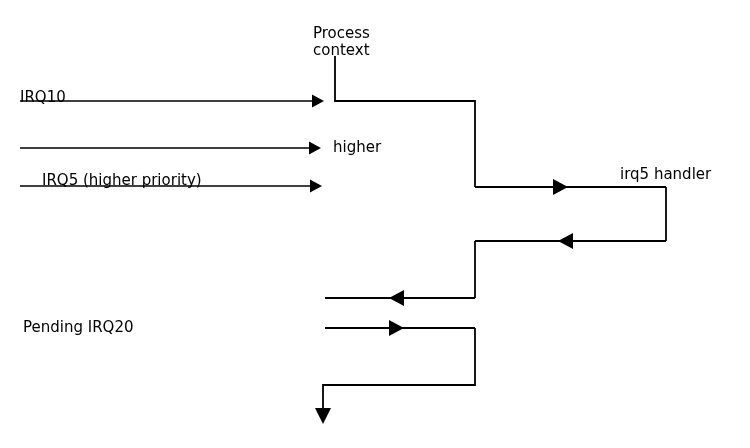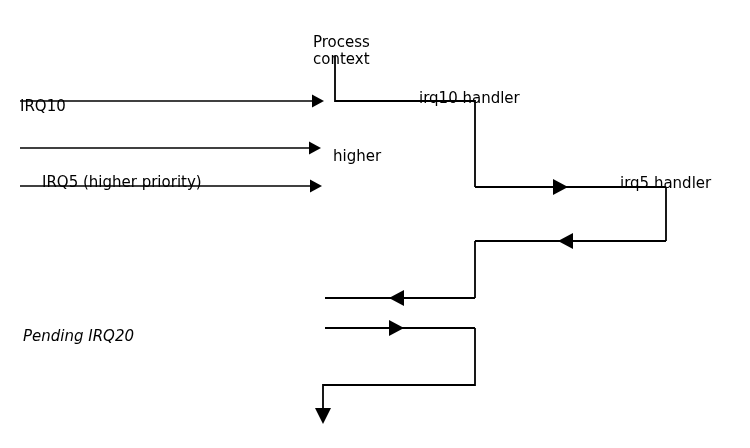--- a/index.html
+++ b/index.html
@@ -26,26 +26,25 @@
   }
   .diag-label {
     position: absolute;
     color: #000000;
     font-family: "DejaVu Sans", "Liberation Sans", sans-serif;
     font-size: 15px;
     line-height: 17px;
     white-space: pre;
     font-weight: 500;
     letter-spacing: 0px;
-    margin-top: 9px;
   }
   .lbl-irq10        { left: 20px;  top: 89px; }
   .lbl-irq20in      { left: 42px;  top: 124px; }
-  .lbl-irq5in       { left: 42px;  top: 165px; }
-  .lbl-pending-irq20{ left: 23px;  top: 319px; font-style: italic; }
+  .lbl-irq5in       { left: 42px;  top: 172px; }
+  .lbl-pending-irq20{ left: 23px;  top: 319px; }
   .lbl-process      { left: 313px; top: 25px; }
   .lbl-pending      { left: 333px; top: 139px; }
   .lbl-irq10h       { left: 419px; top: 81px; }
   .lbl-irq5h        { left: 620px; top: 166px; }
   .lbl-irq20h       { left: 443px; top: 304px; }
 </style>
 </head>
 <body>
 
 <div id="diagram-root">
@@ -111,18 +110,17 @@
 
   <div class="diag-label lbl-irq5in">IRQ5 (higher priority)</div>
 
   <div class="diag-label lbl-pending-irq20">Pending IRQ20</div>
 
   <div class="diag-label lbl-process">Process
 context</div>
 
   <div class="diag-label lbl-pending">higher</div>
 
-  <div class="diag-label lbl-irq10h">irq10 handler</div>
 
   <div class="diag-label lbl-irq5h">irq5 handler</div>
 
 
 </div>
 
 </body></html>

